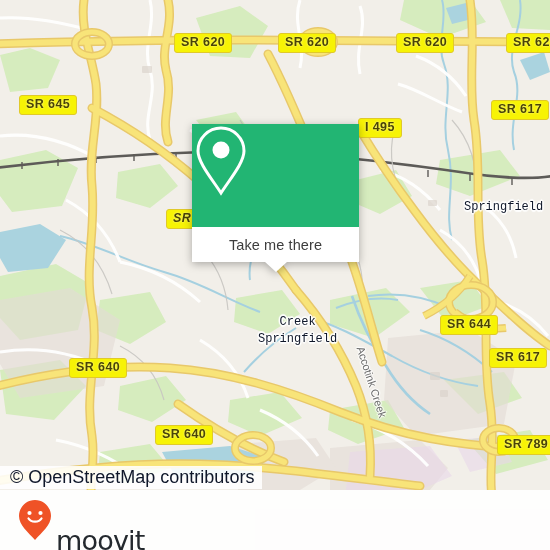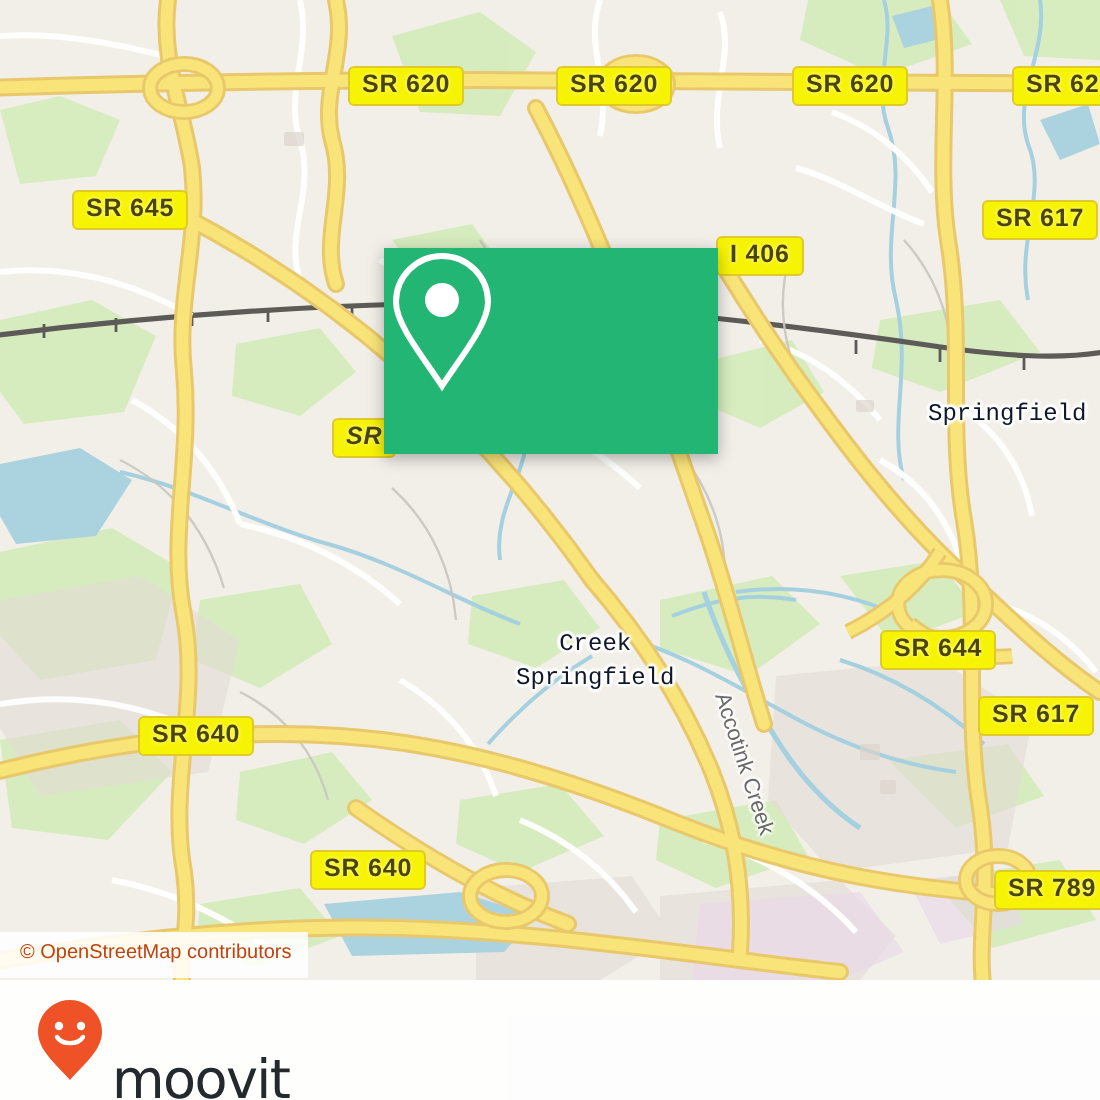--- a/index.html
+++ b/index.html
@@ -90,22 +90,22 @@
     border-top: 11px solid #ffffff;
   }
   .pin-icon { display: block; }
 
   
   .attribution {
     position: absolute;
     left: 0; top: 466px;
     background: rgba(255,255,255,0.88);
     padding: 3px 8px 4px 10px;
-    font-size: 10px;
-    color: #c2410c;
+    font-size: 18px;
+    color: #0f172a;
     line-height: 16px;
     white-space: nowrap;
   }
 
   
   .bottombar {
     position: absolute;
     left: 0; top: 490px; width: 550px; height: 60px;
     background: rgba(255,255,255,0.90);
     display: flex; align-items: center; justify-content: space-between;
@@ -305,23 +305,23 @@
           <rect x="440" y="390" width="8" height="7" rx="1"></rect>
         </g>
       </g>
     </svg>
 
     <div id="shields">
         <div class="shield" style="left: 174px; top: 33px;">SR 620</div>
         <div class="shield" style="left: 278px; top: 33px;">SR 620</div>
         <div class="shield" style="left: 396px; top: 33px;">SR 620</div>
         <div class="shield" style="left: 506px; top: 33px;">SR 620</div>
-        <div class="shield" style="left: 36px; top: 95px;">SR 645</div>
+        <div class="shield" style="left: 19px; top: 95px;">SR 645</div>
         <div class="shield" style="left: 491px; top: 100px;">SR 617</div>
-        <div class="shield" style="left: 358px; top: 118px;">I 406</div>
+        <div class="shield" style="left: 358px; top: 118px;">I 495</div>
         <div class="shield" style="left: 166px; top: 209px; font-style: italic;">SR</div>
         <div class="shield" style="left: 440px; top: 283px; margin-top: 32px;">SR 644</div>
         <div class="shield" style="left: 489px; top: 348px;">SR 617</div>
         <div class="shield" style="left: 69px; top: 358px;">SR 640</div>
         <div class="shield" style="left: 155px; top: 425px;">SR 640</div>
         <div class="shield" style="left: 497px; top: 435px;">SR 789</div>
       </div>
 
     <div id="places">
         <div class="place" style="left: 464px; top: 199px;">
@@ -336,20 +336,24 @@
     <div id="waters">
         <div class="creek-label" style="left: 366px; top: 345px;">Accotink Creek</div>
       </div>
 
     <div class="popup">
       <div class="popup-top">
         <svg class="pin-icon" width="58" height="74" viewBox="0 0 58 74">
           <path d="M29 4 C16.3 4 6 14.3 6 27 C6 38.5 20 55 29 69 C38 55 52 38.5 52 27 C52 14.3 41.7 4 29 4 Z" fill="none" stroke="#ffffff" stroke-width="3"></path>
           <circle cx="29" cy="26" r="8.5" fill="#ffffff"></circle>
         </svg>
+      </div>
+      <div class="popup-bottom">
+        <span class="popup-label">Take me there</span>
+        <span class="popup-tail"></span>
       </div>
     </div>
 
     <div class="attribution">© OpenStreetMap contributors</div>
   </div>
 
   <div class="bottombar">
     <span class="brand">
       <svg width="34" height="42" viewBox="0 0 34 42">
         <path d="M17 1 C8.2 1 1 8.2 1 17 C1 26 10 33 17 41 C24 33 33 26 33 17 C33 8.2 25.8 1 17 1 Z" fill="#ef5226"></path>

